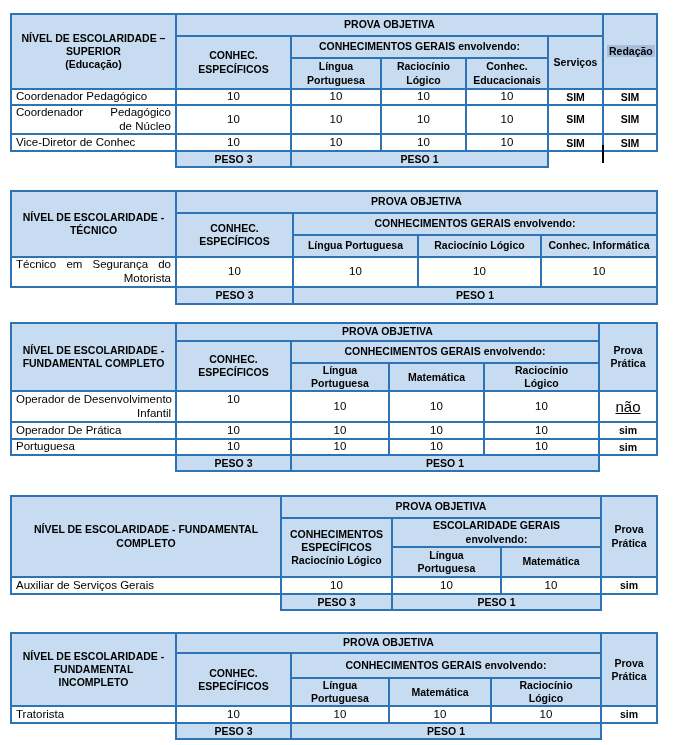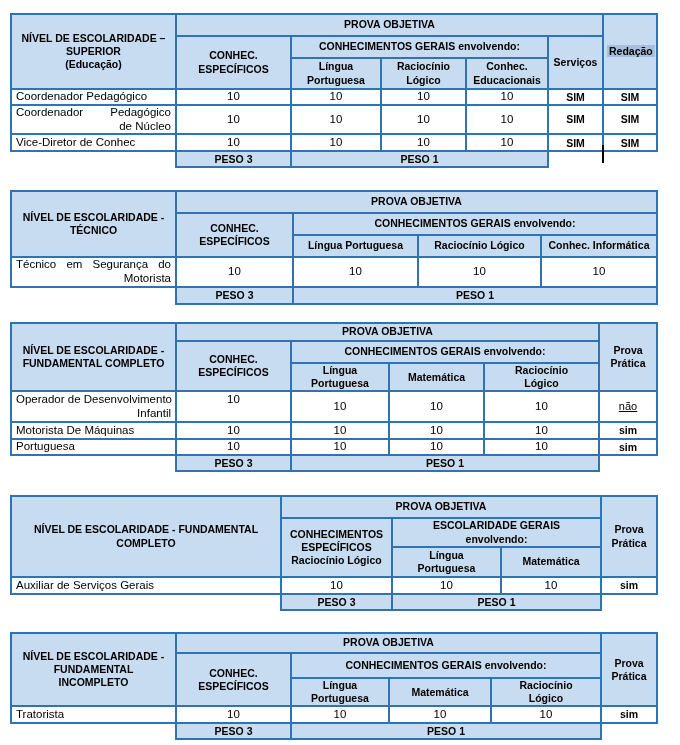--- a/index.html
+++ b/index.html
@@ -8,21 +8,21 @@
   table{position:absolute;left:10px;border-collapse:collapse;table-layout:fixed;width:646px;}
   td{border:2px solid #2e74b5;padding:0 3px;text-align:center;vertical-align:middle;
      overflow:hidden;font-size:11.5px;line-height:1.2;}
   .h{background:#c7dcf0;font-weight:bold;font-size:10.5px;white-space:pre;line-height:1.25;}
   .cargo{text-align:left;font-size:11.5px;padding:0 4px;white-space:nowrap;}
   .jfull{display:block;white-space:nowrap;text-align:justify;text-align-last:justify;}
   .l2{display:block;text-align:right;white-space:nowrap;}
   .num{font-size:11.5px;}
   .top{vertical-align:top;padding-top:1px;}
   .b{font-weight:bold;font-size:10.5px;}
-  .reg{font-weight:normal;font-size:11px;text-decoration:underline;}
+  .reg{font-weight:normal;font-size:15px;text-decoration:underline;}
   .peso{background:#c7dcf0;font-weight:bold;font-size:10.5px;}
   .ghost{border:none;background:transparent;}
   .hl{background:#a7bfdc;padding:0 2px;}
   .cursor{position:absolute;left:602px;top:145px;width:2px;height:18px;background:#000;}
 </style>
 </head>
 <body>
 
 <div class="page">
 
@@ -173,21 +173,21 @@
         <span class="jfull">Operador de Desenvolvimento</span>
         <span class="l2">Infantil</span>
       </td>
       <td class="num top">10</td>
       <td class="num">10</td>
       <td class="num">10</td>
       <td class="num">10</td>
       <td class="reg">não</td>
     </tr>
     <tr style="height:17px">
-      <td class="cargo">Motorista De Máquinas</td>
+      <td class="cargo">Operador De Prática</td>
       <td class="num">10</td>
       <td class="num">10</td>
       <td class="num">10</td>
       <td class="num">10</td>
       <td class="b">sim</td>
     </tr>
     <tr style="height:16px">
       <td class="cargo">Portuguesa</td>
       <td class="num">10</td>
       <td class="num">10</td>

